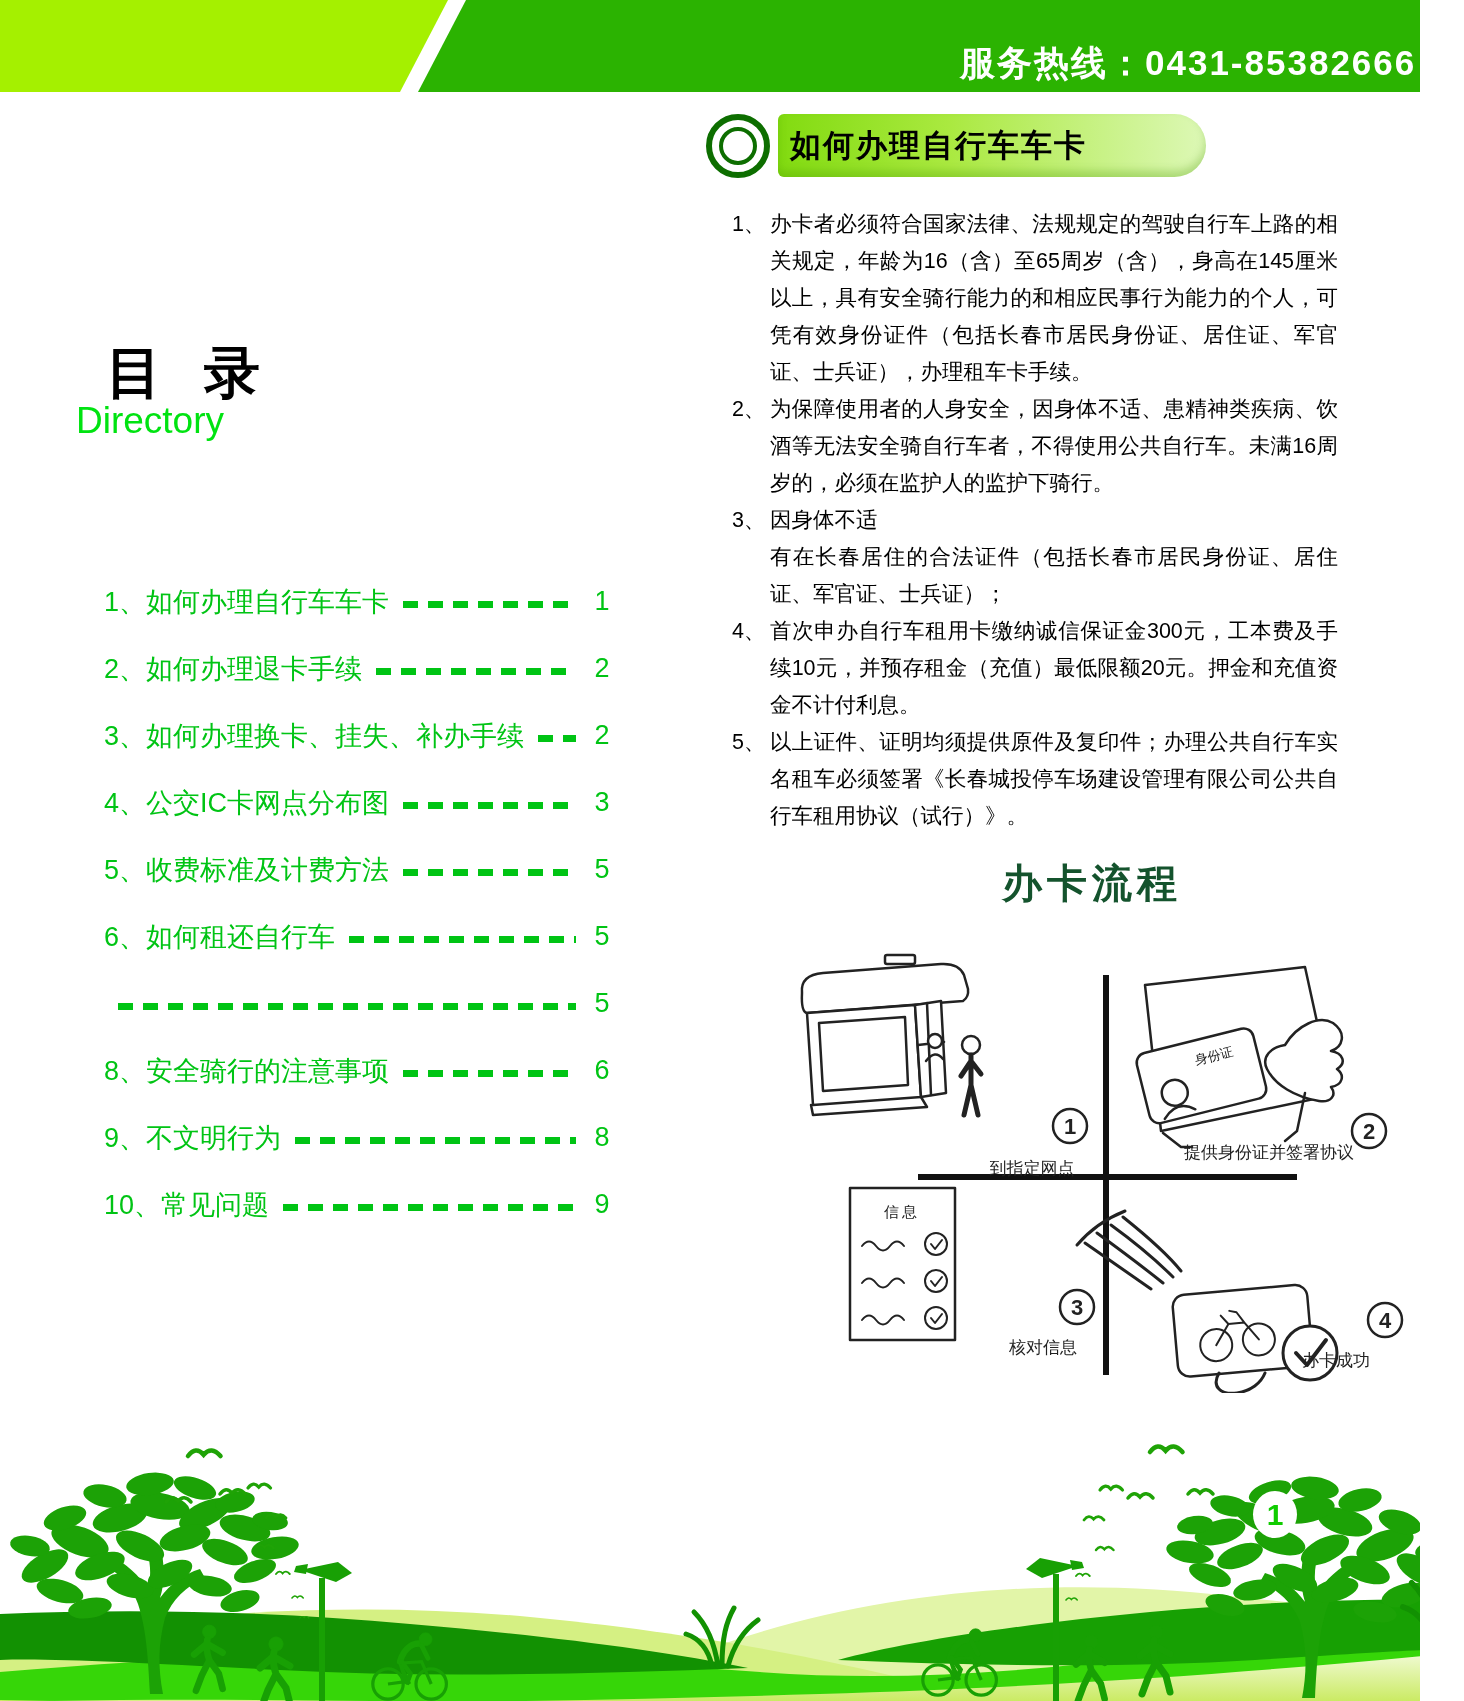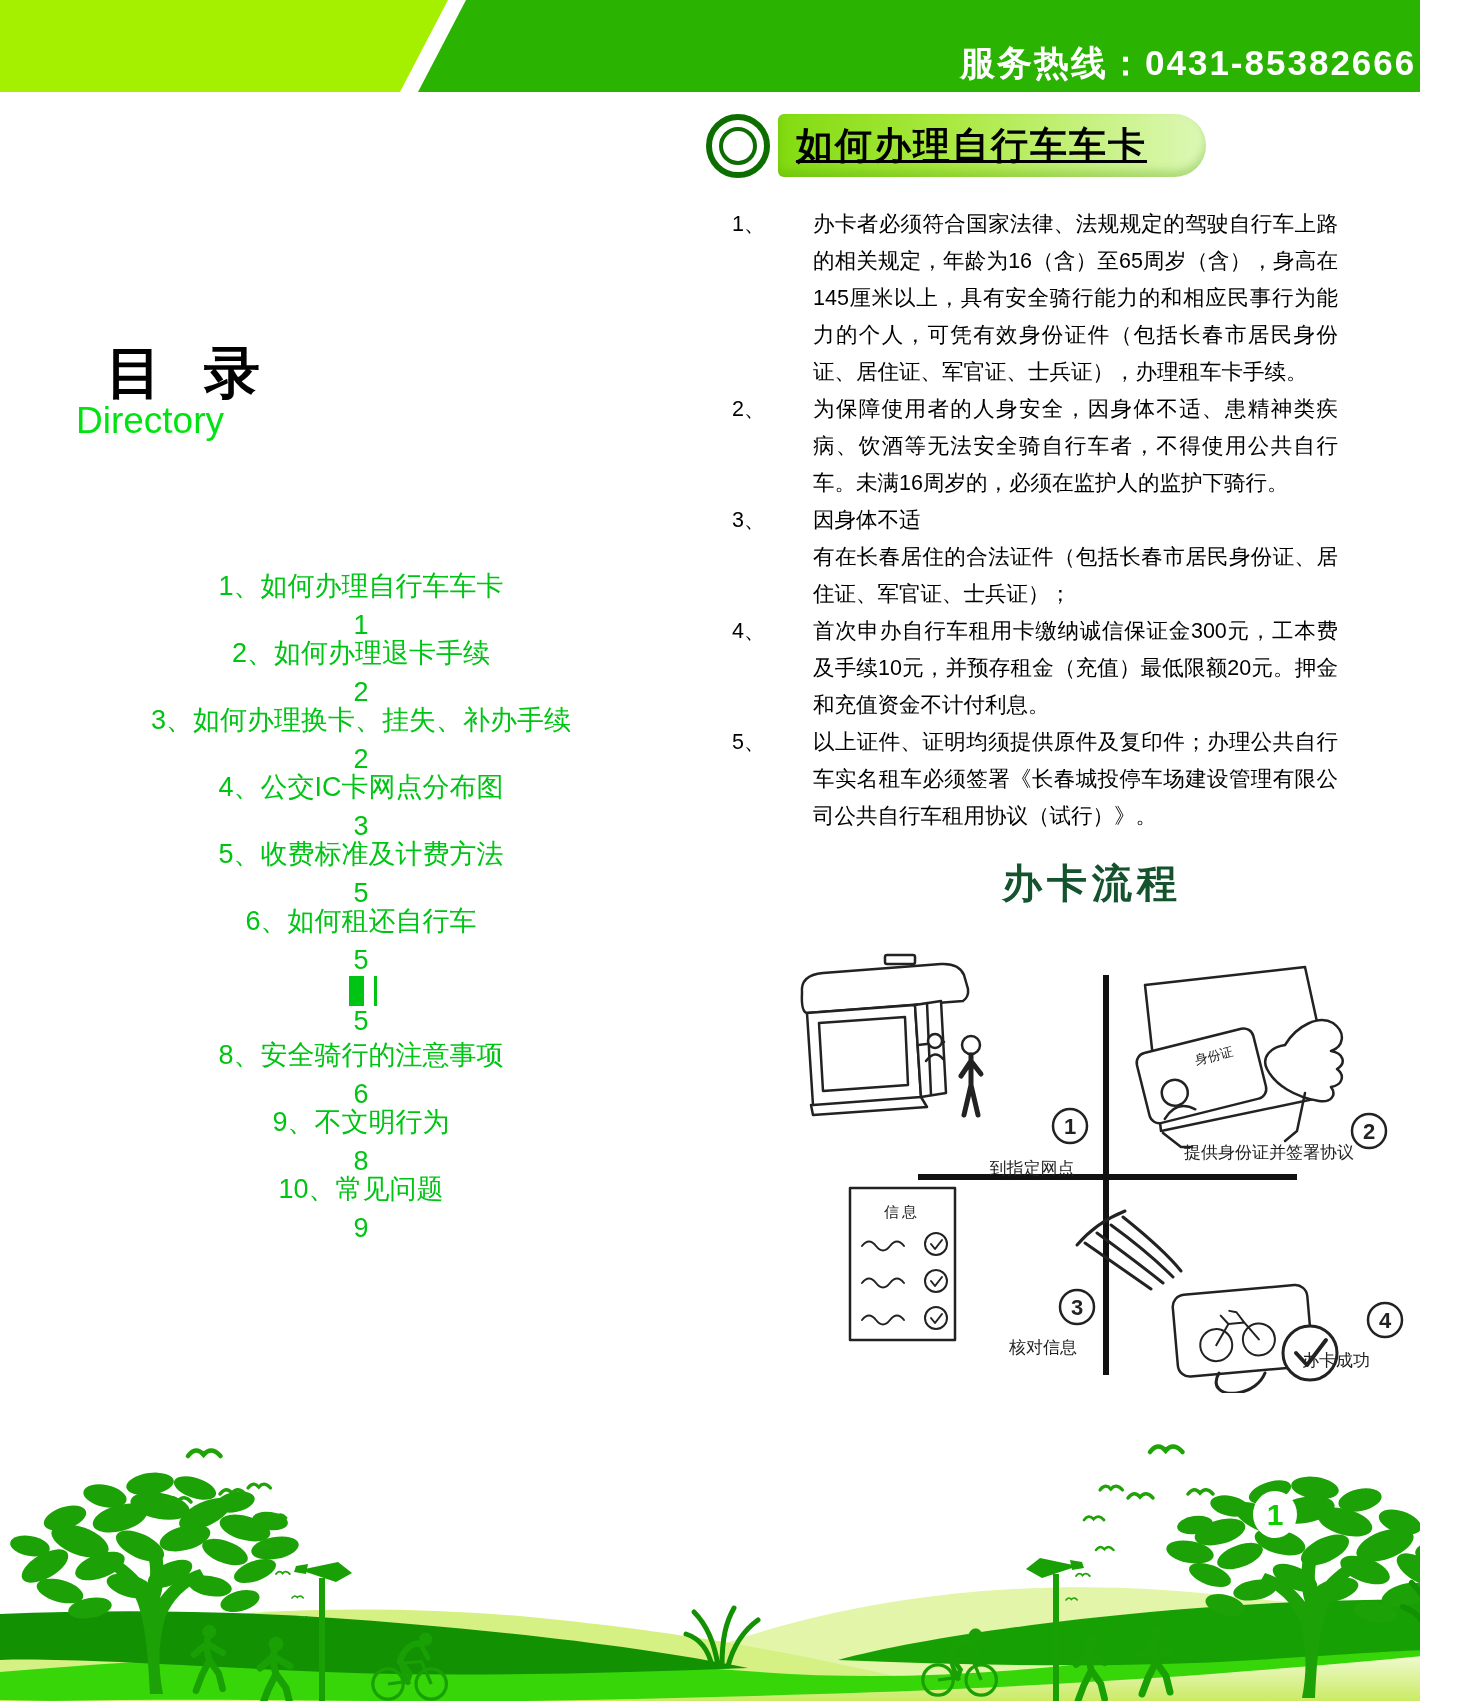--- a/index.html
+++ b/index.html
@@ -12,43 +12,43 @@
   .bar-dark{position:absolute;left:0;top:0;width:1464px;height:92px;background:#2BB301;
             clip-path:polygon(466px 0,1464px 0,1464px 92px,418px 92px);}
   .hotline{position:absolute;left:960px;top:40px;color:#fff;font-size:35px;font-weight:bold;
            letter-spacing:2px;white-space:nowrap;}
 
   
   .banner{position:absolute;left:778px;top:114px;width:428px;height:63px;
           border-radius:6px 32px 32px 6px;
           background:linear-gradient(90deg,#82DB10 0%,#AAE940 40%,#DDF8B6 100%);
           box-shadow:inset 0 -6px 8px rgba(70,150,0,.30);}
-  .banner-title{line-height:63px;padding-left:18px;font-family:"Liberation Serif",serif;
-                font-weight:bold;font-size:37px;color:#000;letter-spacing:2px;text-decoration:underline;}
+  .banner-title{line-height:63px;padding-left:12px;font-family:"Liberation Serif",serif;
+                font-weight:bold;font-size:31px;color:#000;letter-spacing:2px;}
   .ring{position:absolute;left:706px;top:114px;width:52px;height:52px;border-radius:50%;
         border:6px solid #0D6E00;background:#fff;display:flex;align-items:center;justify-content:center;}
   .ring-inner{width:30px;height:30px;border-radius:50%;border:4px solid #0D6E00;}
 
   
   .dir-zh{position:absolute;left:86px;top:336px;font-family:"Liberation Serif",serif;
           font-size:56px;font-weight:bold;letter-spacing:14px;margin-left:20px;}
   .dir-en{position:absolute;left:76px;top:400px;font-size:37px;color:#00E311;}
   .toc{position:absolute;left:104px;top:568px;width:514px;}
-  .toc-item{display:flex;align-items:center;height:67px;color:#00C414;font-size:27px;font-weight:500;flex-direction:column;}
+  .toc-item{display:flex;align-items:center;height:67px;color:#00C414;font-size:27px;font-weight:500;}
   .toc-label{white-space:nowrap;}
   .toc-leader{flex:1;height:7px;margin:6px 10px 0 14px;min-width:28px;
               background:repeating-linear-gradient(90deg,#00C414 0 15px,transparent 15px 25px);}
   .toc-page{width:32px;text-align:center;flex:none;}
 
   
   .body-text{position:absolute;left:732px;top:206px;width:606px;font-size:21.5px;
              line-height:37px;font-weight:500;}
   .para{display:flex;}
   .p-num{flex:none;width:38px;}
-  .p-txt{flex:1;text-align:justify;margin-left:43px;}
+  .p-txt{flex:1;text-align:justify;}
 
   
   .process-title{position:absolute;left:1002px;top:856px;font-family:"Liberation Serif",serif;
                  font-size:40px;font-weight:bold;color:#14532d;letter-spacing:5px;}
   .flow-svg{position:absolute;left:745px;top:945px;}
   .flow-svg text{font-family:"Liberation Sans",sans-serif;fill:#222;}
 
   
   .footer-svg{position:absolute;left:0;bottom:0;}
   .page-num{position:absolute;left:1253px;top:1491px;width:44px;height:47px;background:#fff;

